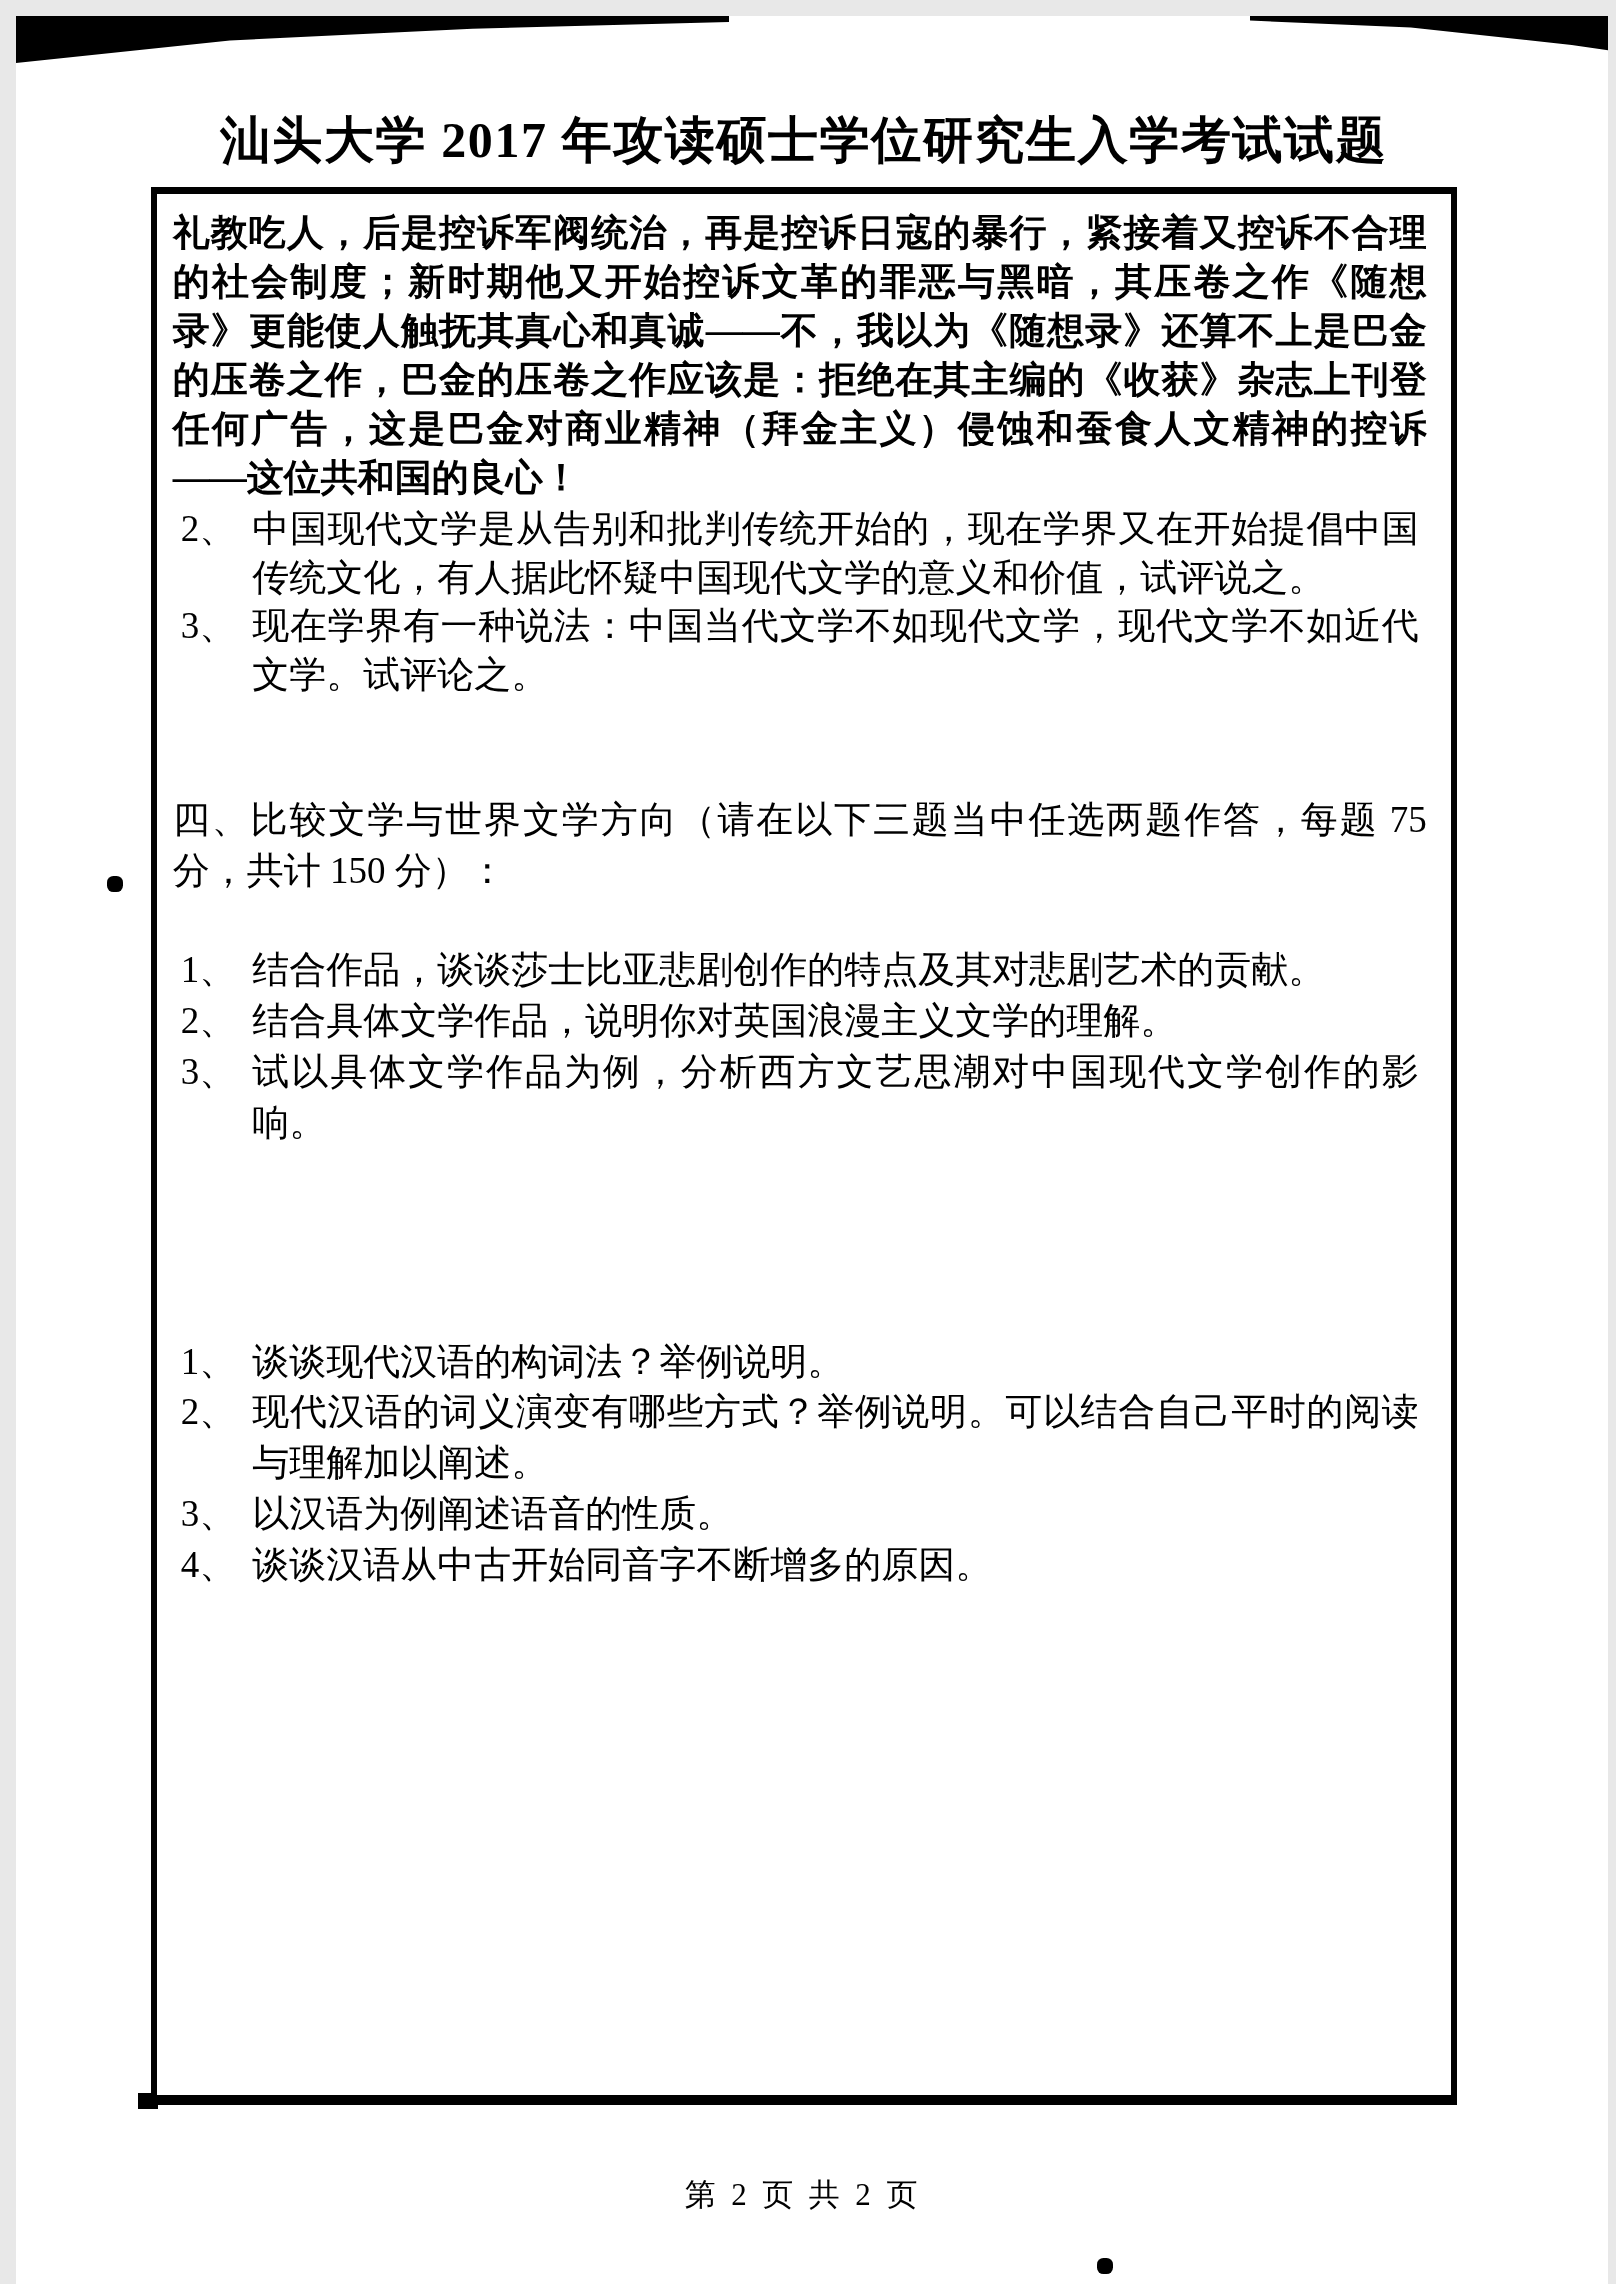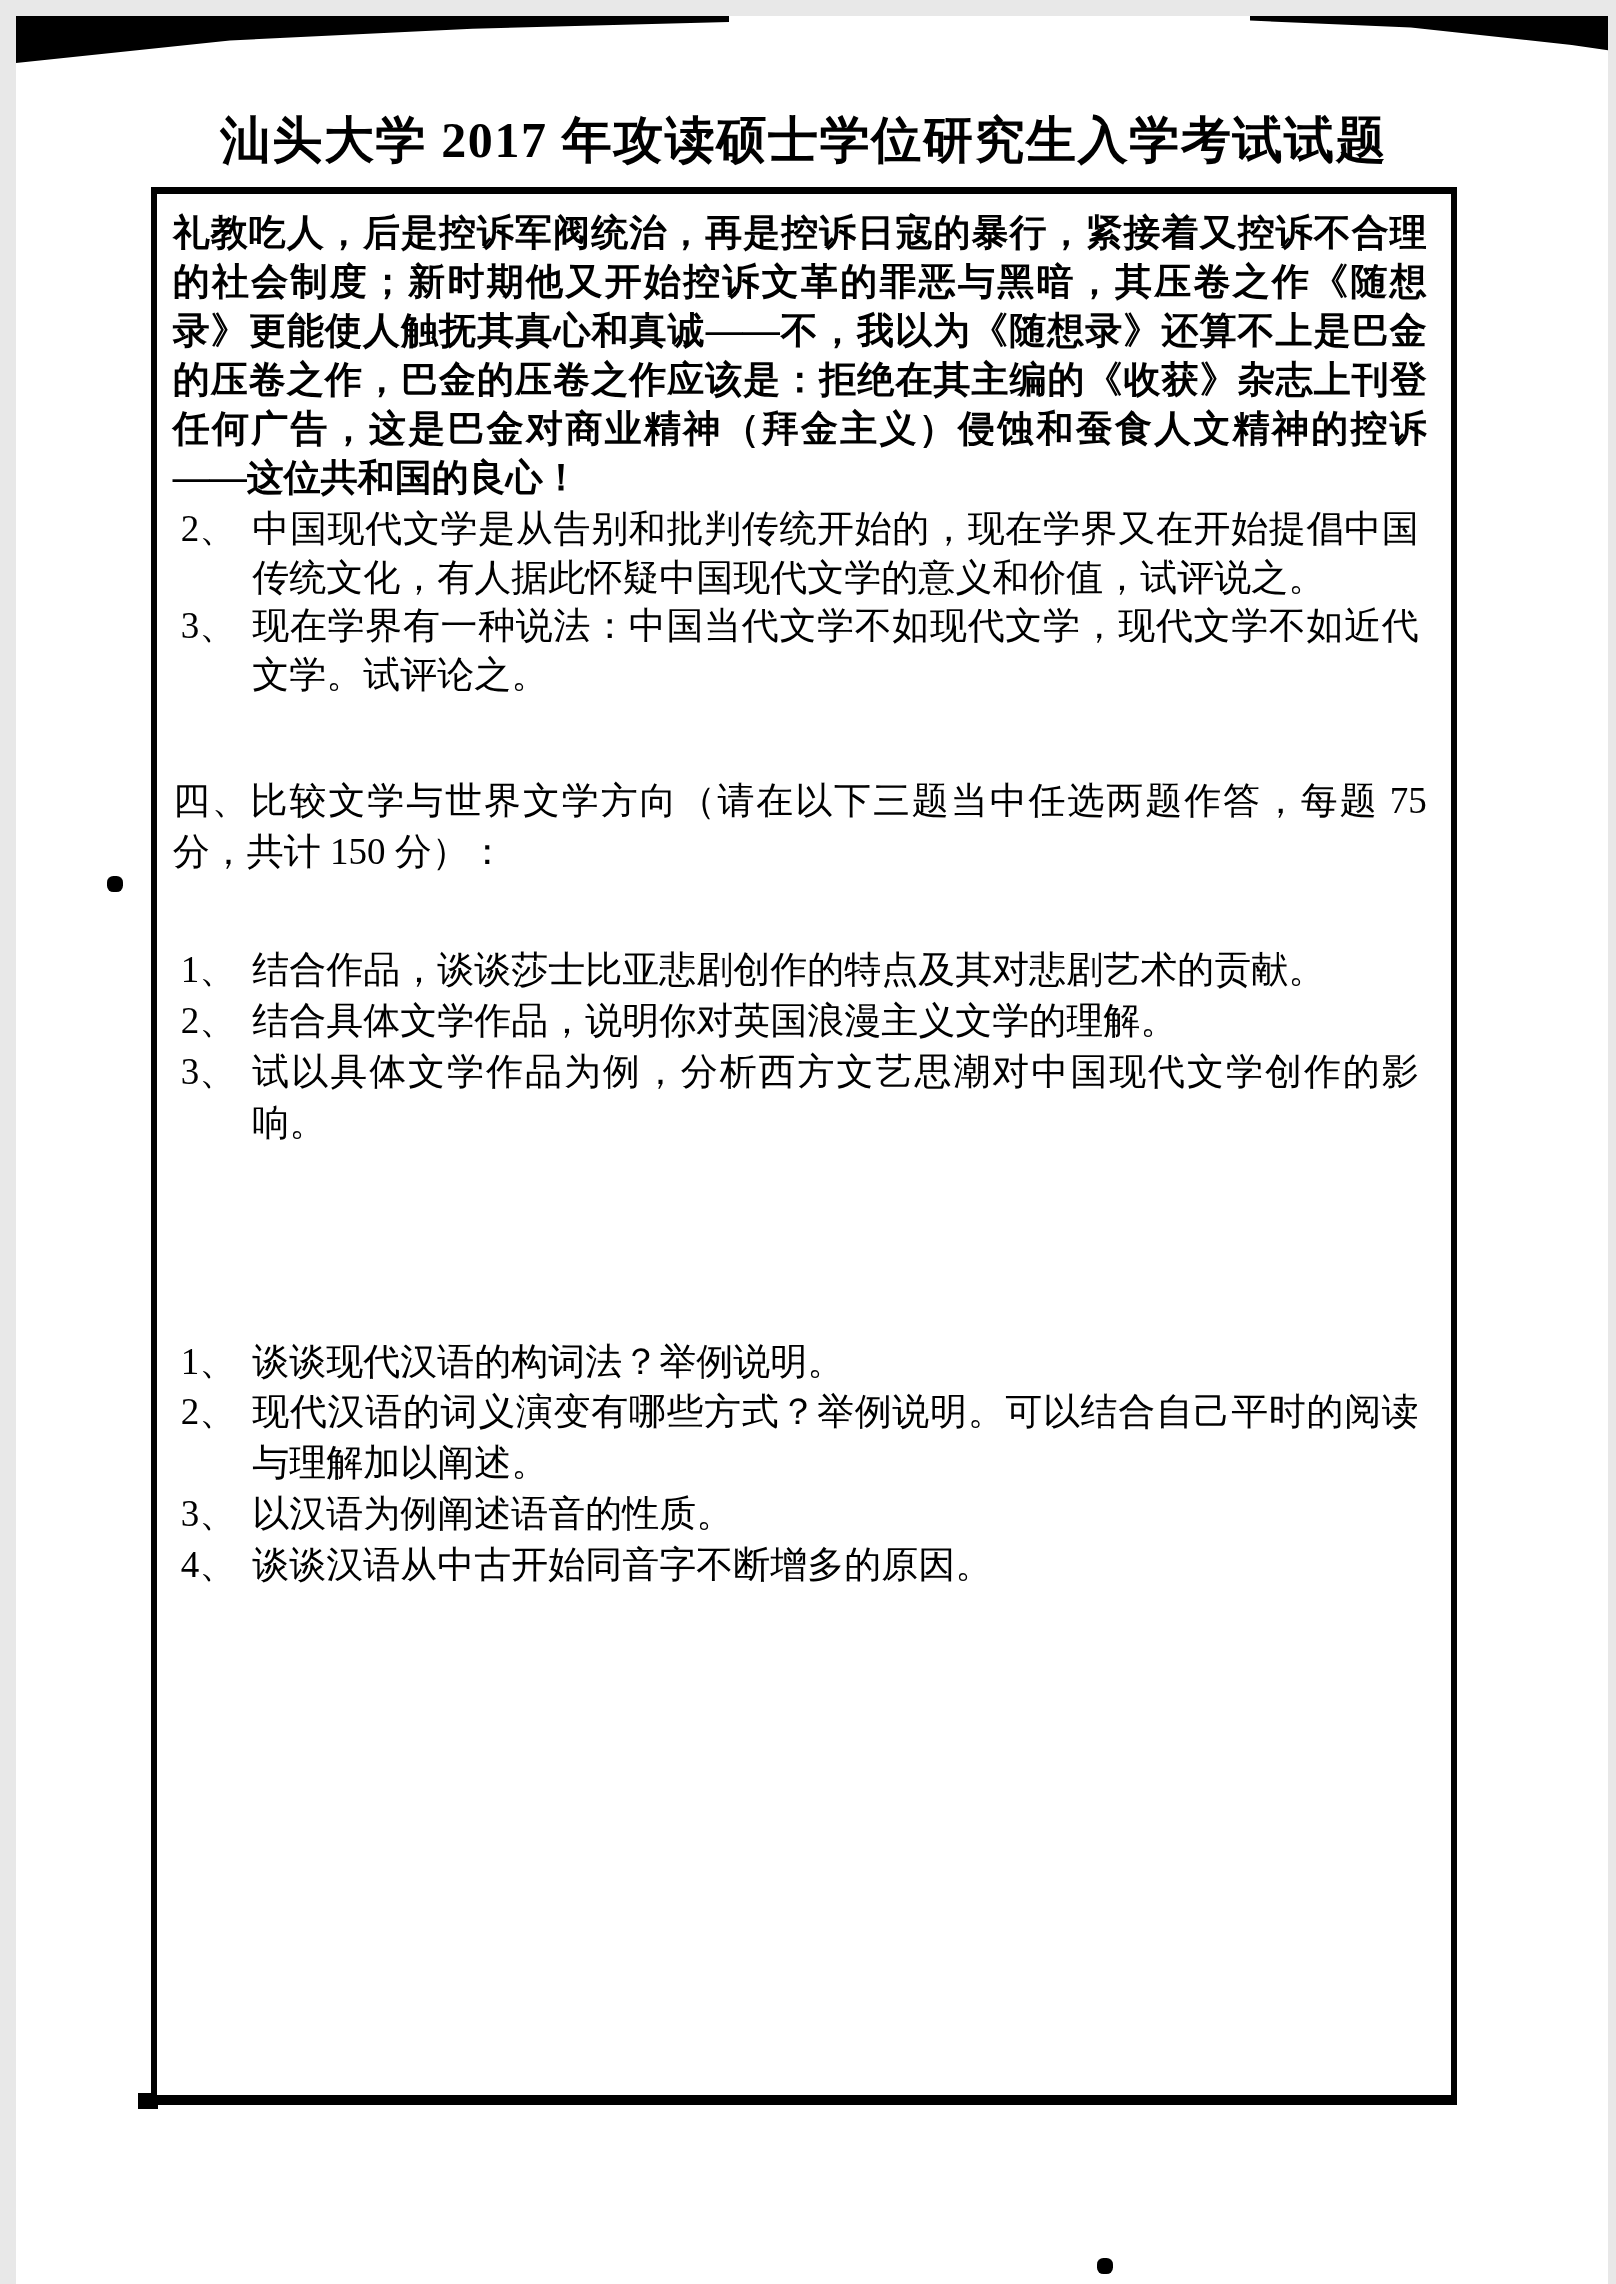--- a/index.html
+++ b/index.html
@@ -52,21 +52,21 @@
   .h65  { line-height:51px; }
 
   .q { display:flex; }
   .q .n { flex:0 0 52px; }
   .q .t { flex:1 1 auto; text-align:justify; text-justify:inter-character; }
 
   
   .b-para   { top:5.5px;    }
   .b-item2  { top:294px;  }
   .b-item3  { top:391px;  }
-  .b-s4head { top:573px;  }
+  .b-s4head { top:592px;  }
   .b-s4q1   { top:734px;  }
   .b-s4q2   { top:785px; }
   .b-s4q3   { top:836px; }
   .b-s5head { top:977px; }
   .b-s5q1   { top:1126px; }
   .b-s5q2   { top:1176px; }
   .b-s5q3   { top:1278px; }
   .b-s5q4   { top:1329px; }
 
   
@@ -135,15 +135,16 @@
       <span class="n">3、</span>
       <span class="t">以汉语为例阐述语音的性质。</span>
     </div>
     <div class="q flow h65 b-s5q4">
       <span class="n">4、</span>
       <span class="t">谈谈汉语从中古开始同音字不断增多的原因。</span>
     </div>
 
   </div>
 
+  <div class="footer">第 2 页 共 2 页</div>
 
 </div>
 
 
 </body></html>

